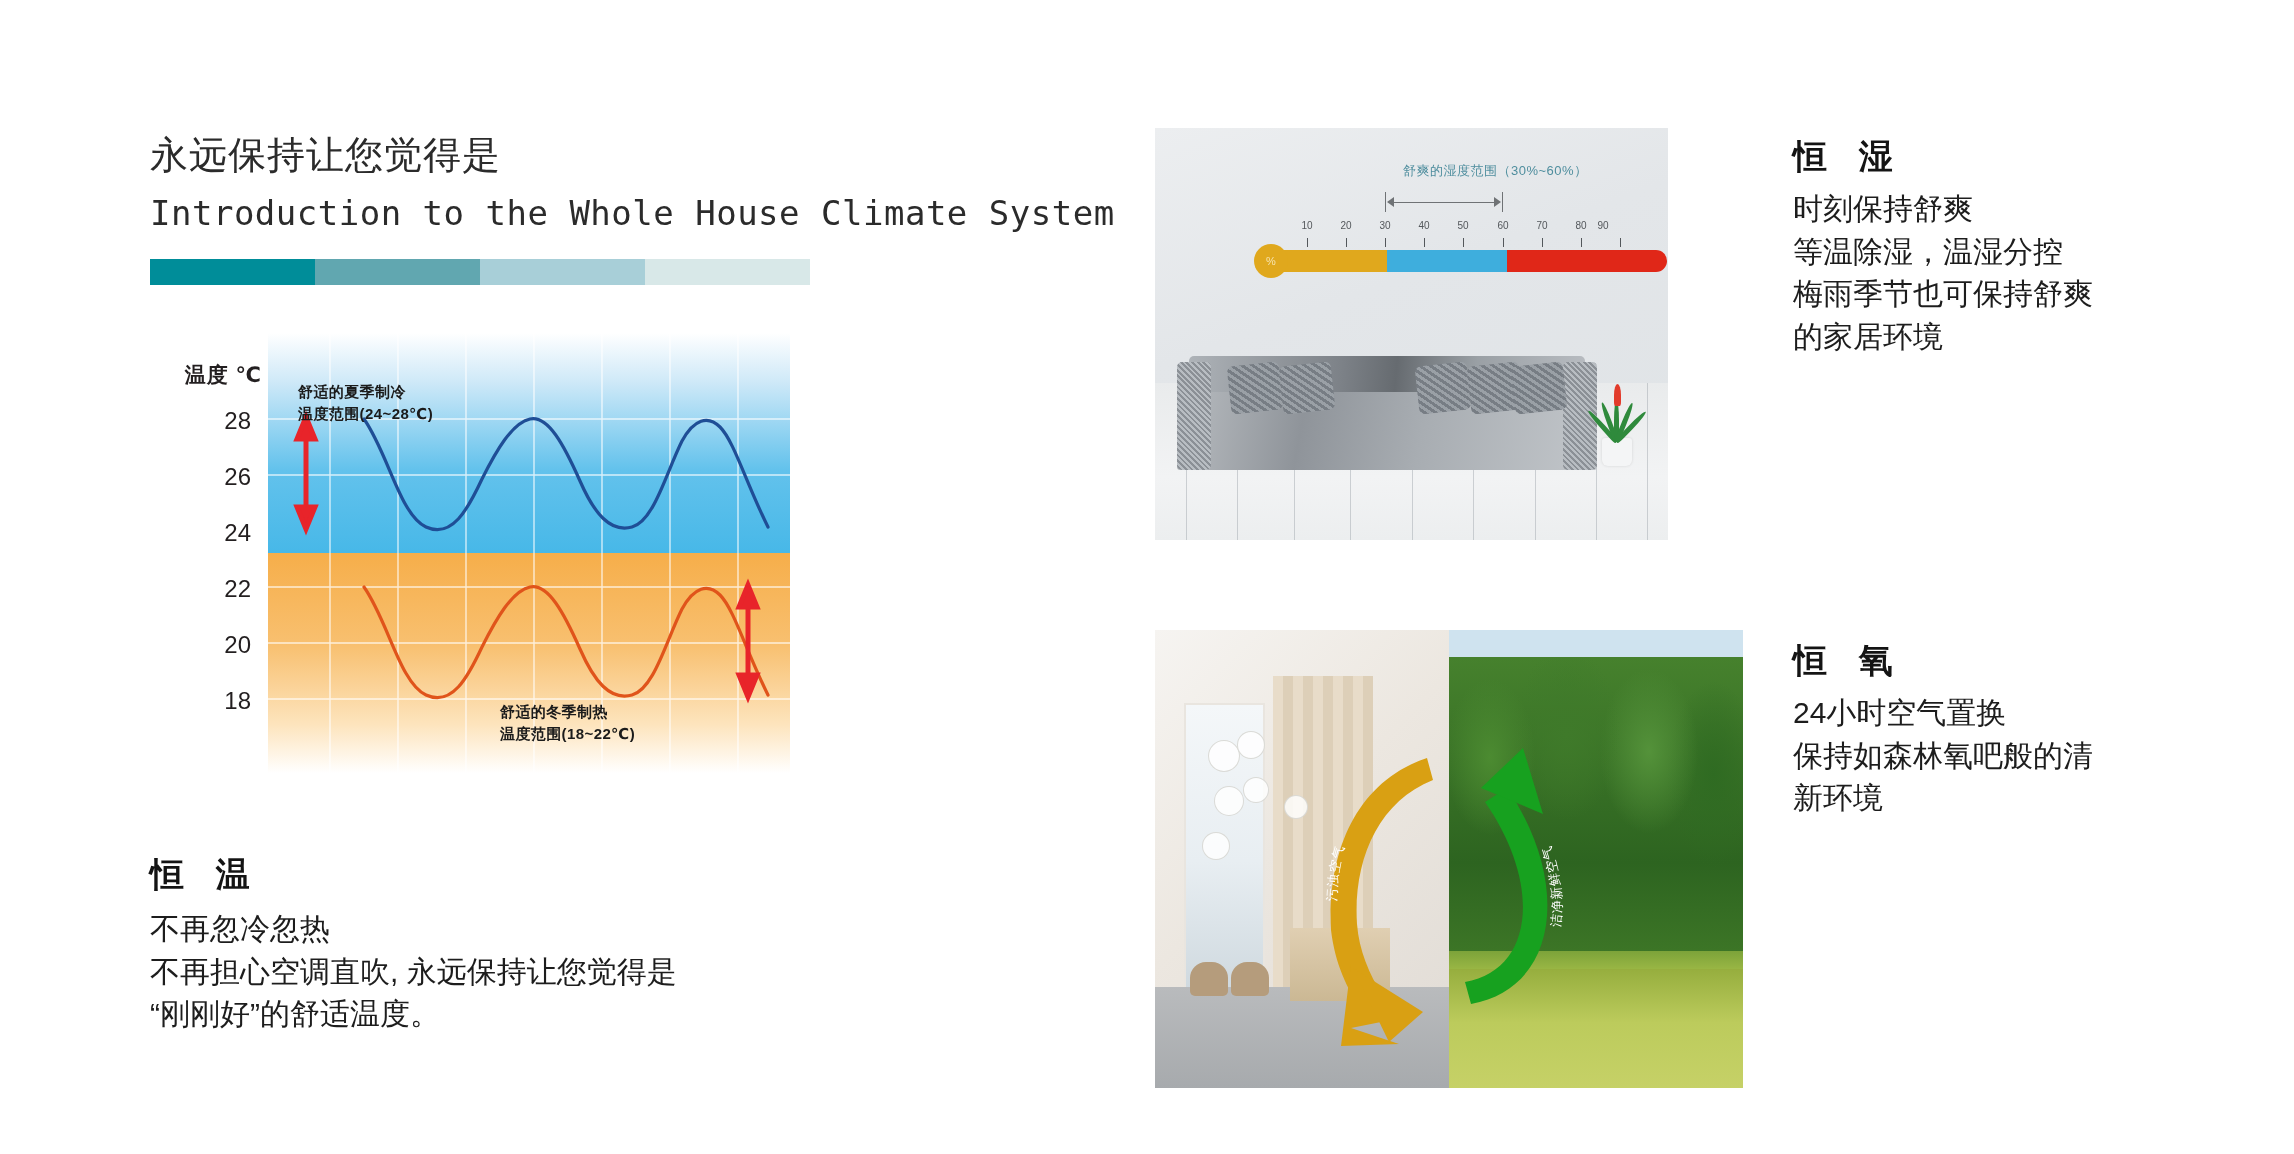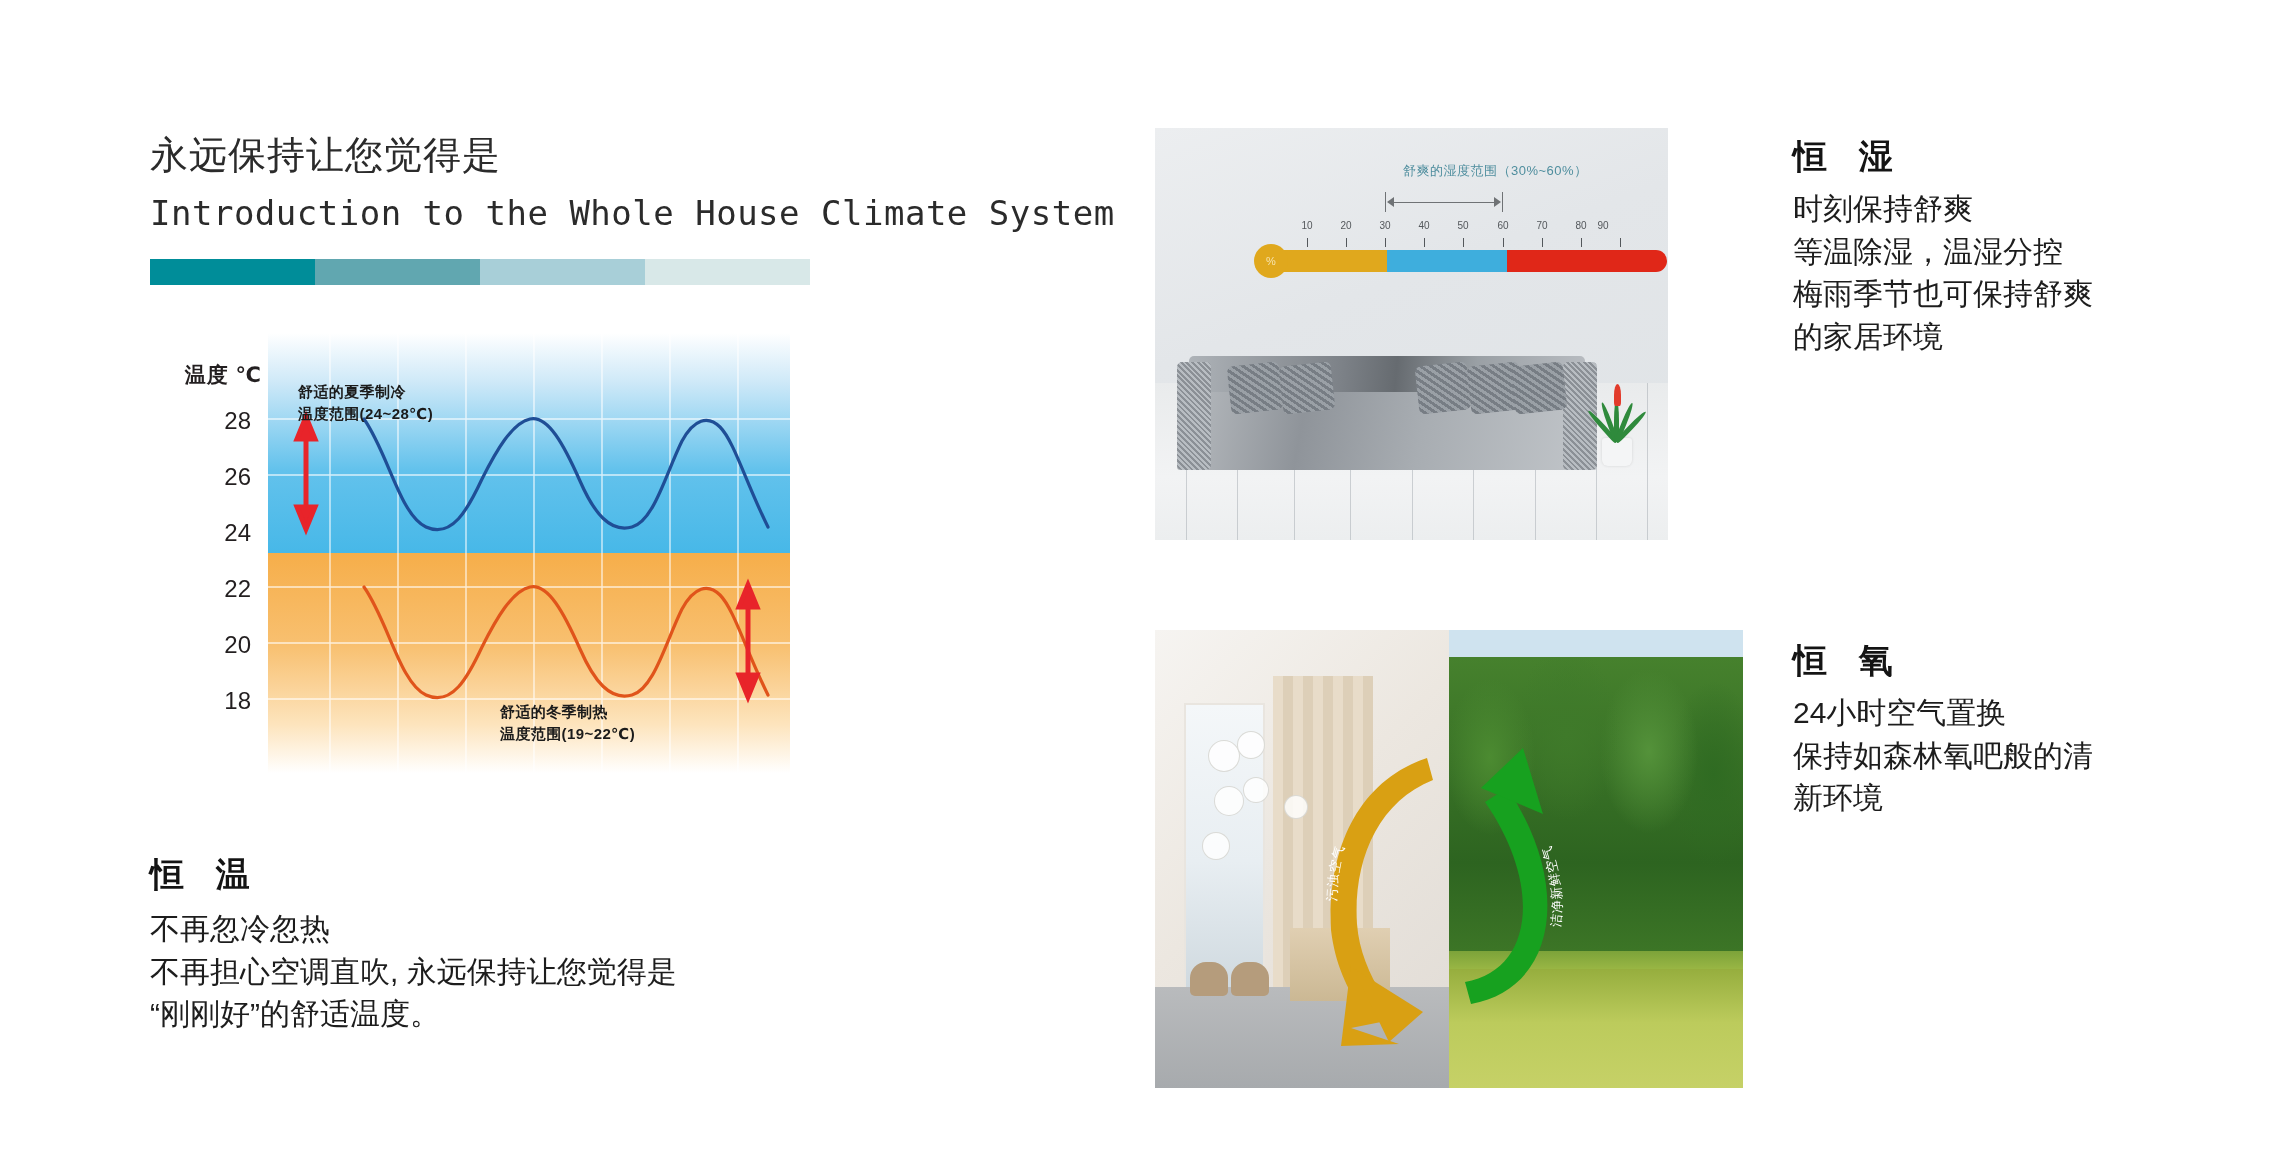--- a/index.html
+++ b/index.html
@@ -291,21 +291,21 @@
             <polygon points="480,364 471,342 489,342"></polygon>
           </g>
         </svg>
 
         <div class="annot summer">
           <div>舒适的夏季制冷</div>
           <div>温度范围(24~28℃)</div>
         </div>
         <div class="annot winter">
           <div>舒适的冬季制热</div>
-          <div>温度范围(19~22℃)</div>
+          <div>温度范围(18~22℃)</div>
         </div>
       </div>
     </div>
   </div>
 
   <div class="block-hengwen">
     <div class="sec-heading">恒 温</div>
     <div class="sec-line">不再忽冷忽热</div>
     <div class="sec-line">不再担心空调直吹, 永远保持让您觉得是</div>
     <div class="sec-line">“刚刚好”的舒适温度。</div>

